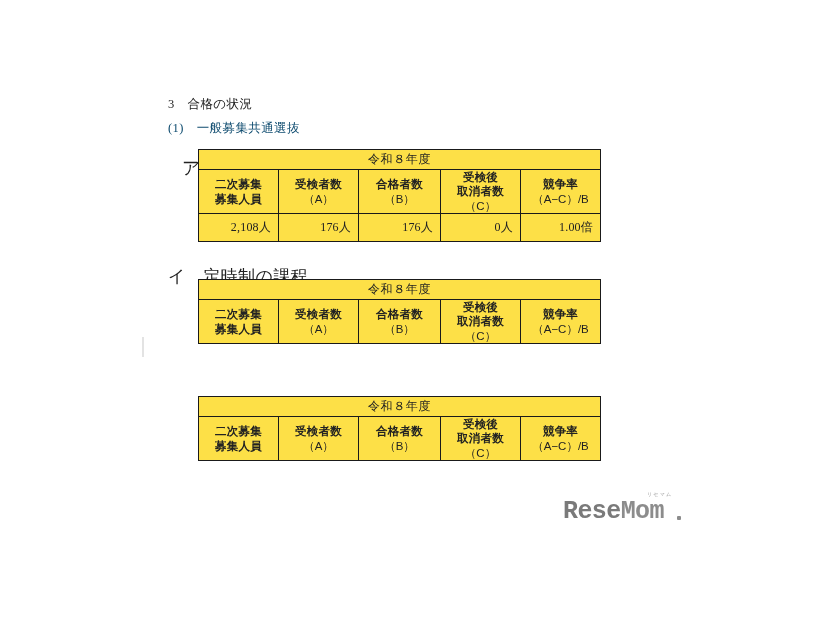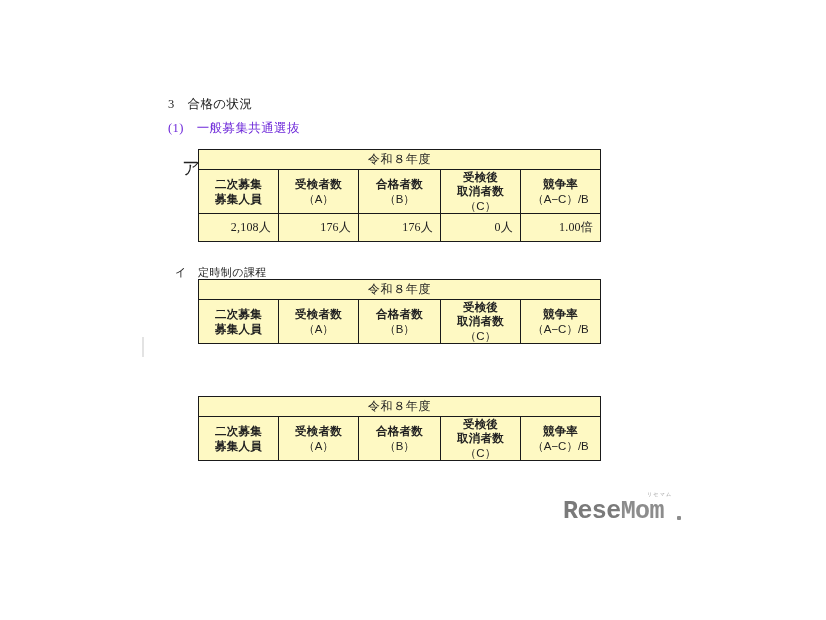--- a/index.html
+++ b/index.html
@@ -37,60 +37,59 @@
     white-space: nowrap;
     color: #222;
   }
   .h-sub1 {
     position: absolute;
     left: 168px;
     top: 120px;
     font-size: 12.5px;
     letter-spacing: .4px;
     white-space: nowrap;
-    color: #6d28d9;
+    color: #0c4a6e;
     text-align: right;
   }
   .h-sub2 {
     position: absolute;
     left: 182px;
     top: 138px;
     font-size: 18px;
     letter-spacing: .4px;
     white-space: nowrap;
     color: #222;
     margin-top: 18px;
   }
   .h-sub3 {
     position: absolute;
     left: 168px;
     top: 265px;
-    font-size: 11px;
-    letter-spacing: .4px;
-    white-space: nowrap;
-    color: #222;
-    margin-left: 7px;
+    font-size: 17px;
+    letter-spacing: .4px;
+    white-space: nowrap;
+    color: #222;
   }
   .h-sub4 {
     position: absolute;
     left: 168px;
     top: 380px;
     font-size: 12.5px;
     letter-spacing: .4px;
     white-space: nowrap;
     color: #222;
   }
 
   
   .tbl {
     position: absolute;
     border-collapse: collapse;
     table-layout: fixed;
     width: 402px;
-    background: #fef9c3;
+    background: #fde047;
   }
   .tbl th, .tbl td {
     border: 1px solid #1a1a1a;
     padding: 0;
     font-weight: normal;
     color: #222;
   }
   .tbl .yeartitle {
     height: 19px;
     text-align: center;

